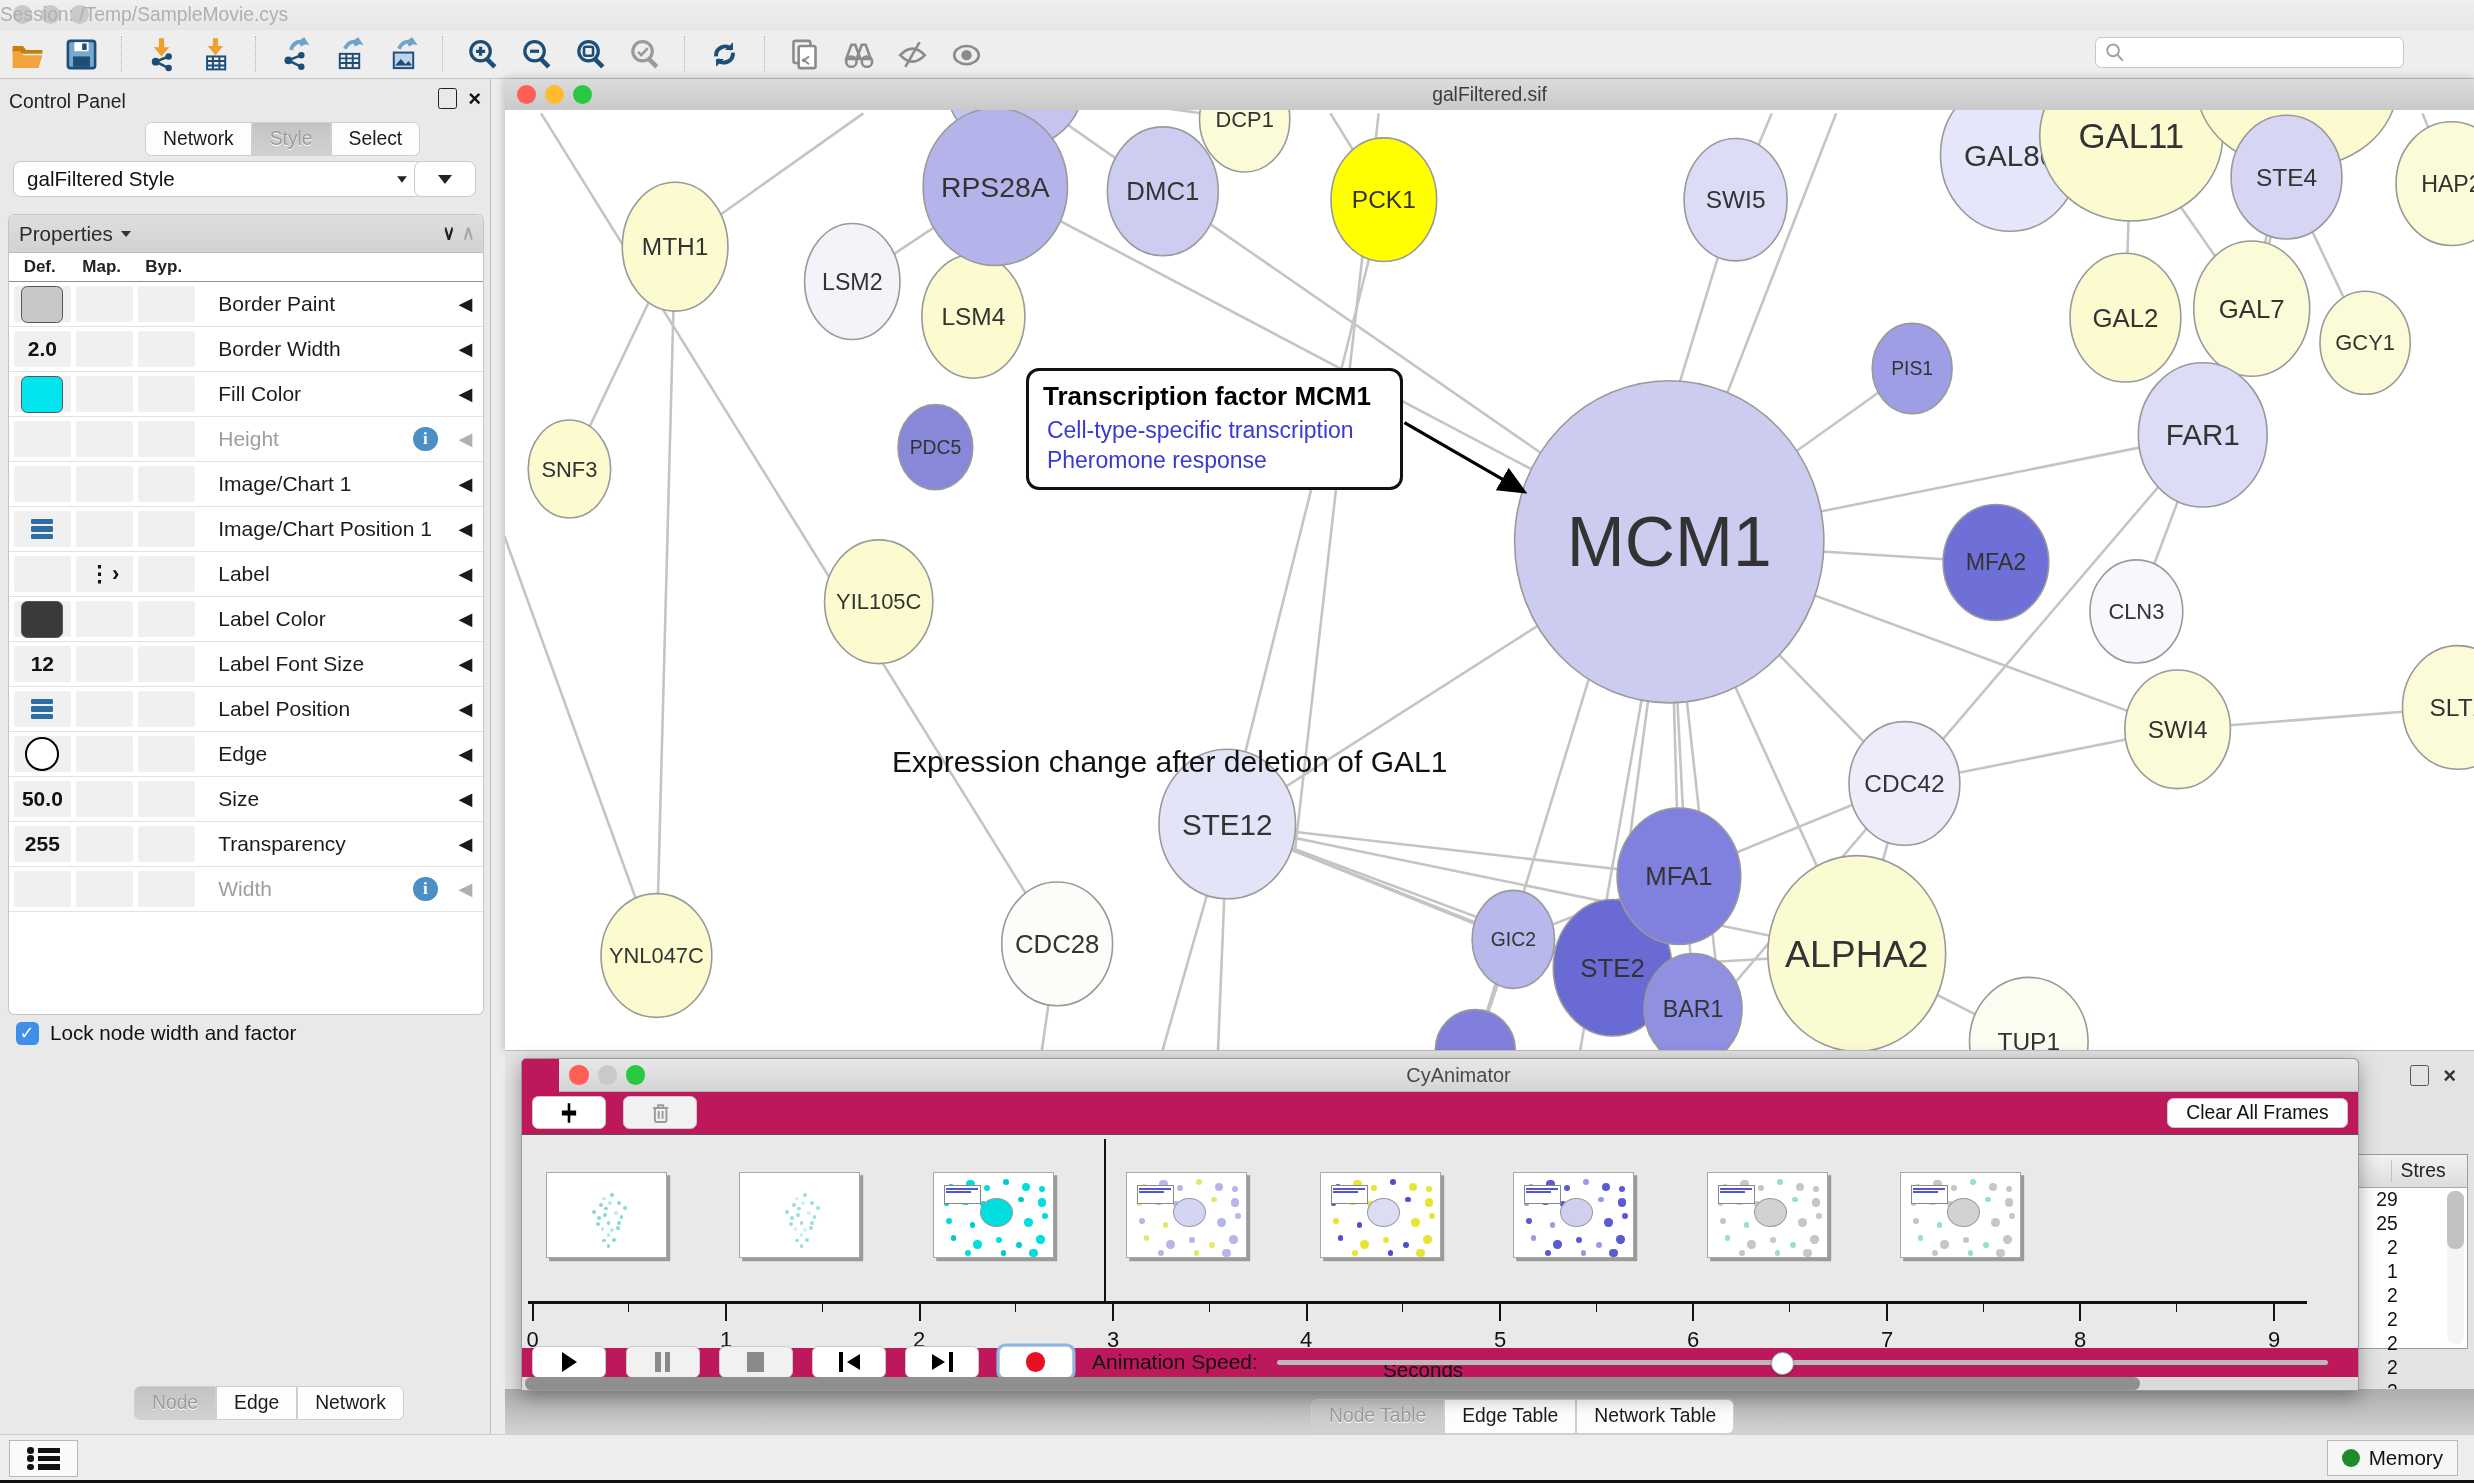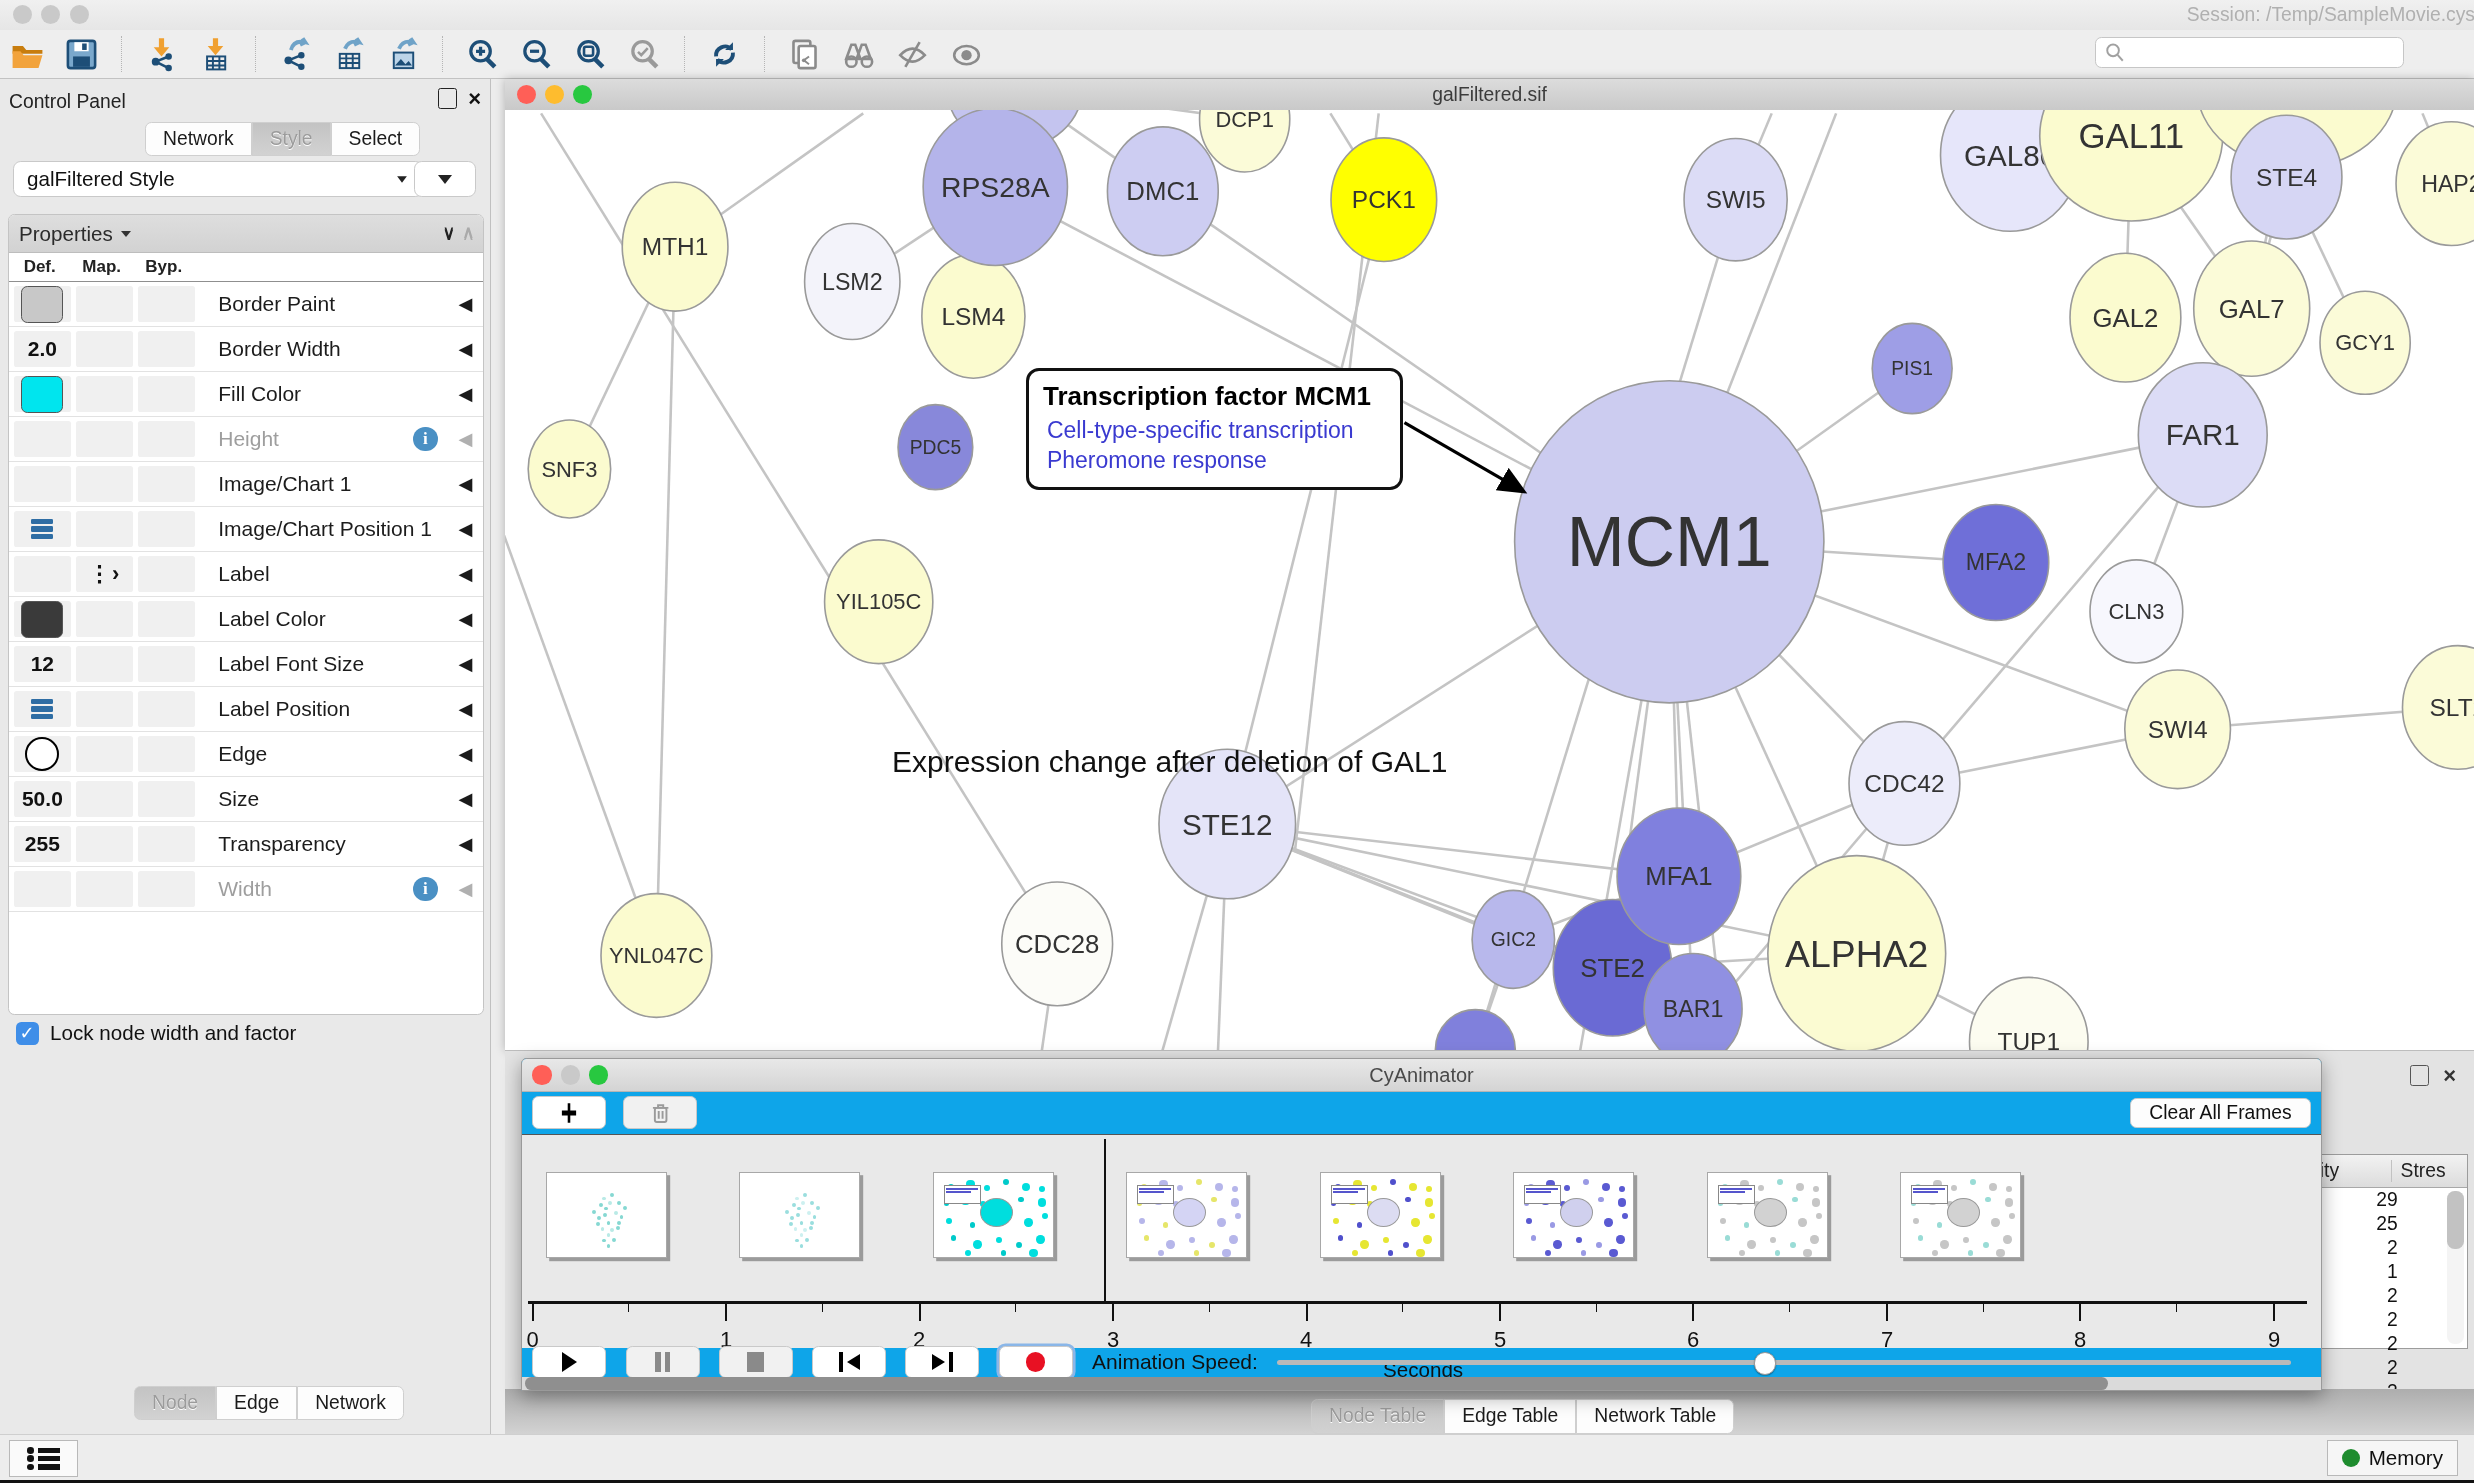--- a/index.html
+++ b/index.html
@@ -2,21 +2,21 @@
 <html style="font-size:10.3px"><head>
 <meta charset="utf-8">
 <style>
   html,body{margin:0;padding:0;background:#dcdcdc;font-family:"Liberation Sans",sans-serif;}
   #app{position:relative;width:2475px;height:1484px;background:#ececec;overflow:hidden;}
   .abs{position:absolute;}
   
   #titlebar{left:0;top:0;width:2475px;height:30px;background:linear-gradient(#f0f0f0,#e6e6e6);border-bottom:0.6px solid #d8d8d8;}
   .traffic{width:19.3px;height:19.3px;border-radius:50%;top:5.2px;}
   .t-gray{background:#c9c9c9;}
-  #session-title{width:100%;text-align:right;top:3.9px;font-size:19.3px;color:#b0b0b0;}
+  #session-title{width:100%;text-align:left;top:3.9px;font-size:19.3px;color:#b0b0b0;}
   #maintoolbar{left:0;top:30px;width:2475px;height:49px;background:#eeeeee;border-bottom:0.6px solid #c2c2c2;display:flex;align-items:center;position:absolute;gap:17px;padding-left:9px;box-sizing:border-box;}
   .tbtn{width:37px;height:37px;display:flex;align-items:center;justify-content:center;}
   .tsep{width:0;height:36px;border-left:1.3px dotted #b5b5b5;margin:0 3.9px;}
   #searchbox{right:71px;top:37px;width:309px;height:31px;background:#fff;border:1.3px solid #c6c6c6;border-radius:6.4px;display:flex;align-items:center;padding-left:7.7px;box-sizing:border-box;position:absolute;}
   #searchbox svg{opacity:.55}
   
   #cpanel{left:0;top:79px;width:490px;height:1355px;background:#e9e9e9;border-right:1.3px solid #c0c0c0;z-index:3;}
   #cp-title{left:9px;top:11.6px;font-size:19.3px;color:#222;}
   .winglyphs{position:absolute;right:9px;top:9px;display:flex;gap:11.6px;align-items:center;}
   .gl-float{width:17px;height:19.3px;border:1.9px solid #222;border-radius:2.6px;}
@@ -73,21 +73,21 @@
   #side-head{display:flex;height:32px;background:linear-gradient(#f2f2f2,#dcdcdc);border-bottom:1.3px solid #a8a8a8;font-size:19.3px;color:#222;align-items:center;}
   #side-head .h1{width:77px;padding-left:5.2px;border-right:1.3px solid #c2c2c2;box-sizing:border-box;}
   #side-head .h2{padding-left:9px;}
   #side-rows{position:absolute;left:0;top:34px;width:110px;}
   .srow{height:24px;font-size:19.3px;color:#111;text-align:right;padding-right:27px;}
   #side-scroll{position:absolute;right:2.6px;top:36px;width:17px;height:153px;background:#f4f4f4;border-radius:7.7px;}
   #side-thumb{width:17px;height:58px;background:#c2c2c2;border-radius:7.7px;}
   #tabs-band{position:absolute;left:0;bottom:0;width:100%;height:49px;background:linear-gradient(#adadad,#d6d6d6);}
   #table-tabs{left:806px;top:10.3px;}
   
-  #cyani{left:521px;top:1058px;width:1799px;height:331px;background:#0ea5e9;z-index:5;border:0.6px solid #9a9a9a;border-radius:5.2px 5.2px 0 0;box-shadow:0 5.2px 19.3px rgba(0,0,0,.35);overflow:hidden;}
+  #cyani{left:521px;top:1058px;width:1799px;height:331px;background:#be185d;z-index:5;border:0.6px solid #9a9a9a;border-radius:5.2px 5.2px 0 0;box-shadow:0 5.2px 19.3px rgba(0,0,0,.35);overflow:hidden;padding-left:37px;}
   #cy-titlebar{height:32px;background:linear-gradient(#e8e8e8,#d4d4d4);border-bottom:0.6px solid #b5b5b5;position:relative;}
   #cy-title{width:100%;text-align:center;top:5.2px;font-size:20px;color:#4a4a4a;position:absolute;}
   #cy-toolbar{position:absolute;left:0;top:33px;width:100%;height:41px;display:flex;align-items:center;padding:0 10.3px;box-sizing:border-box;gap:17px;}
   .cybtn{width:72px;height:31px;border:1.3px solid #c9c9c9;border-radius:6.4px;background:#fff;display:flex;align-items:center;justify-content:center;}
   .cybtn.dis{background:#f1f1f1;}
   #clear-frames{margin-left:auto;height:28px;padding:0 18px;border:1.3px solid #c9c9c9;border-radius:6.4px;background:#fdfdfd;font-size:19.3px;color:#111;display:flex;align-items:center;}
   #cy-timeline{position:absolute;left:0;top:75px;width:100%;height:213px;background:#e9e9e9;border-top:1.9px solid #555;}
   .thumb{position:absolute;top:37px;width:119px;height:84px;background:#fff;border:0.6px solid #a8a8a8;box-shadow:3.2px 3.2px 0 #9b9b9b;overflow:hidden;}
   .dot{position:absolute;border-radius:50%;}
   .mini-center{position:absolute;border-radius:50%;}

